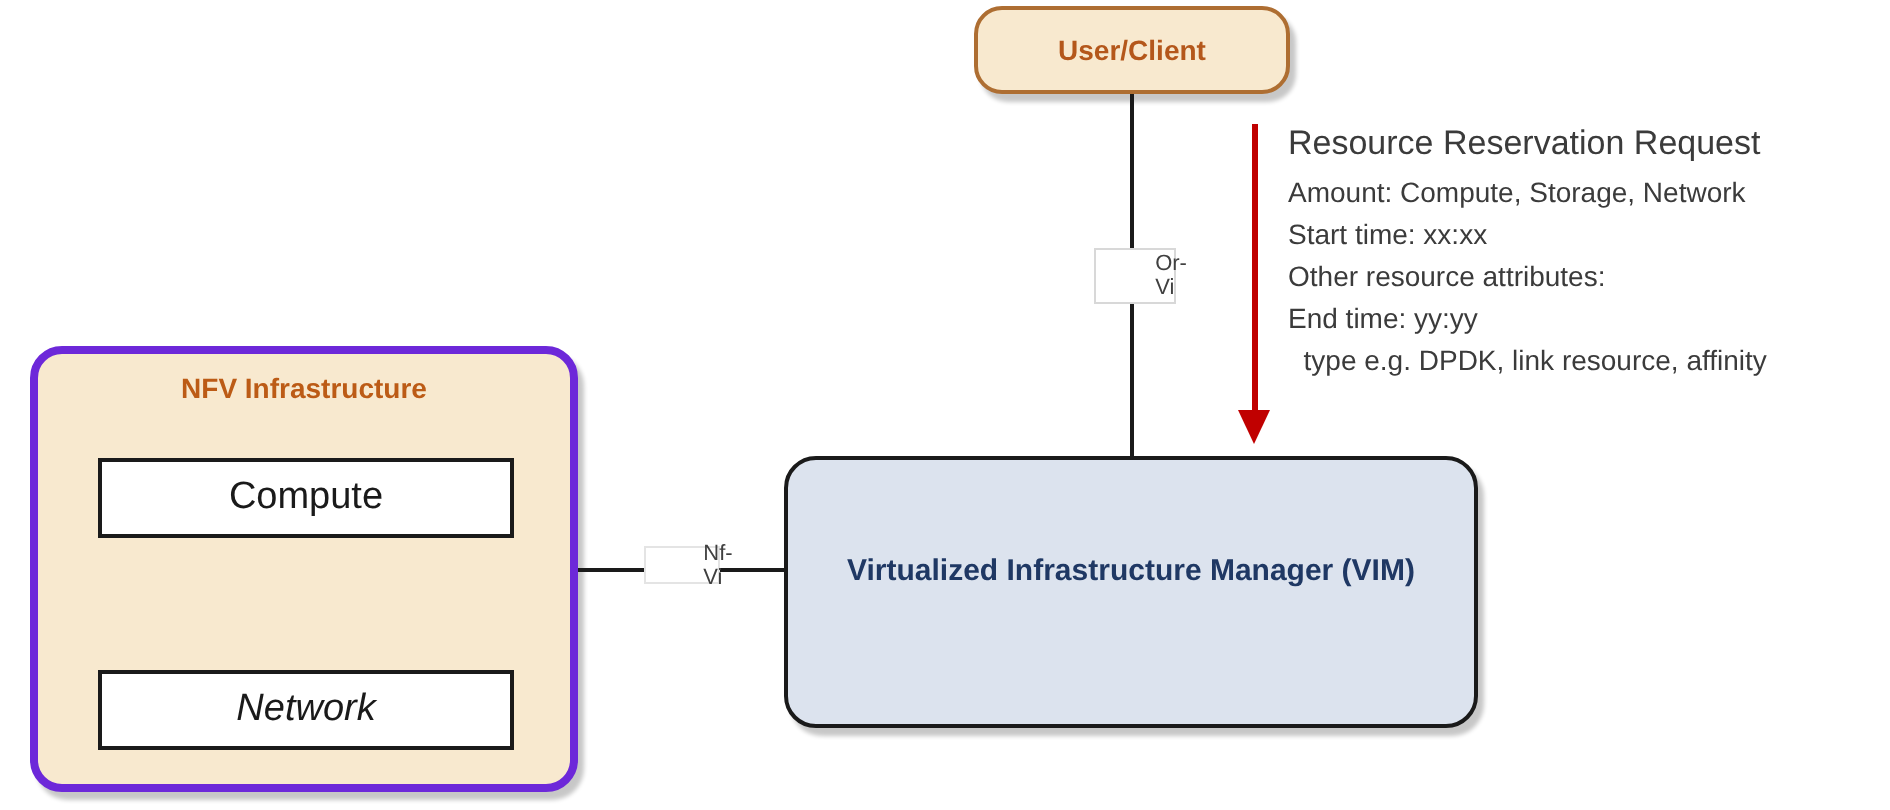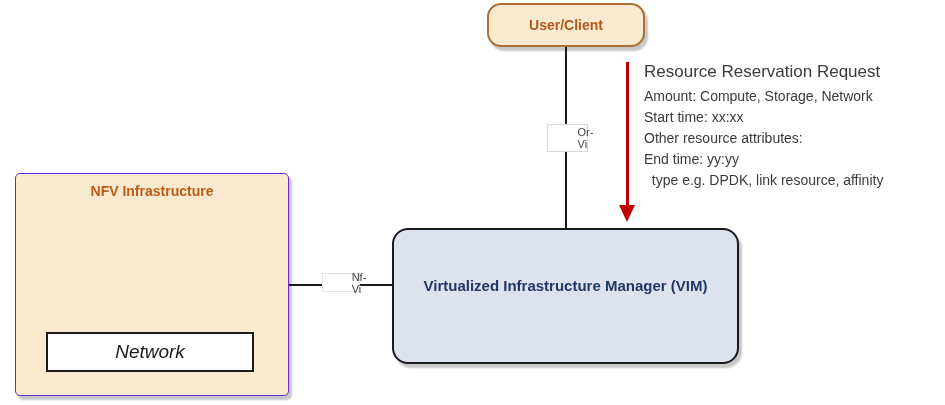--- a/index.html
+++ b/index.html
@@ -29,22 +29,22 @@
     background: #F8E9CF;
     border: 2px solid #AE6E32;
     border-radius: 14px;
     color: #B4571B;
     font-weight: bold; font-size: 14px;
   }
 
   .nfvi-box {
     left: 3px; top: 173px; width: 274px; height: 223px;
     background: #F8E9CF;
-    border: 1px solid #6d28d9;
-    border-radius: 5px;
+    border: 4px solid #6d28d9;
+    border-radius: 16px;
     display: block;
   }
   .nfvi-title {
     margin-top: 9px;
     text-align: center;
     color: #BC5B16;
     font-weight: bold; font-size: 14px;
   }
   .component-box {
     position: absolute;
@@ -137,20 +137,23 @@
     <div class="annotation-title">Resource Reservation Request</div>
     <div class="annotation-line">Amount: Compute, Storage, Network</div>
     <div class="annotation-line">Start time: xx:xx</div>
     <div class="annotation-line">Other resource attributes:</div>
     <div class="annotation-line">End time: yy:yy</div>
     <div class="annotation-line">  type e.g. DPDK, link resource, affinity</div>
   </div>
 
   <div class="shape shadowed nfvi-box">
     <div class="nfvi-title">NFV Infrastructure</div>
+    <div class="component-box comp-0">
+      <span>Compute</span>
+    </div>
     <div class="component-box comp-2">
       <span>Network</span>
     </div>
   </div>
 
   <div class="line line-nf-vi"></div>
   <div class="edge-label edge-label-nf-vi">
     <span>Nf-Vi</span>
   </div>
 

